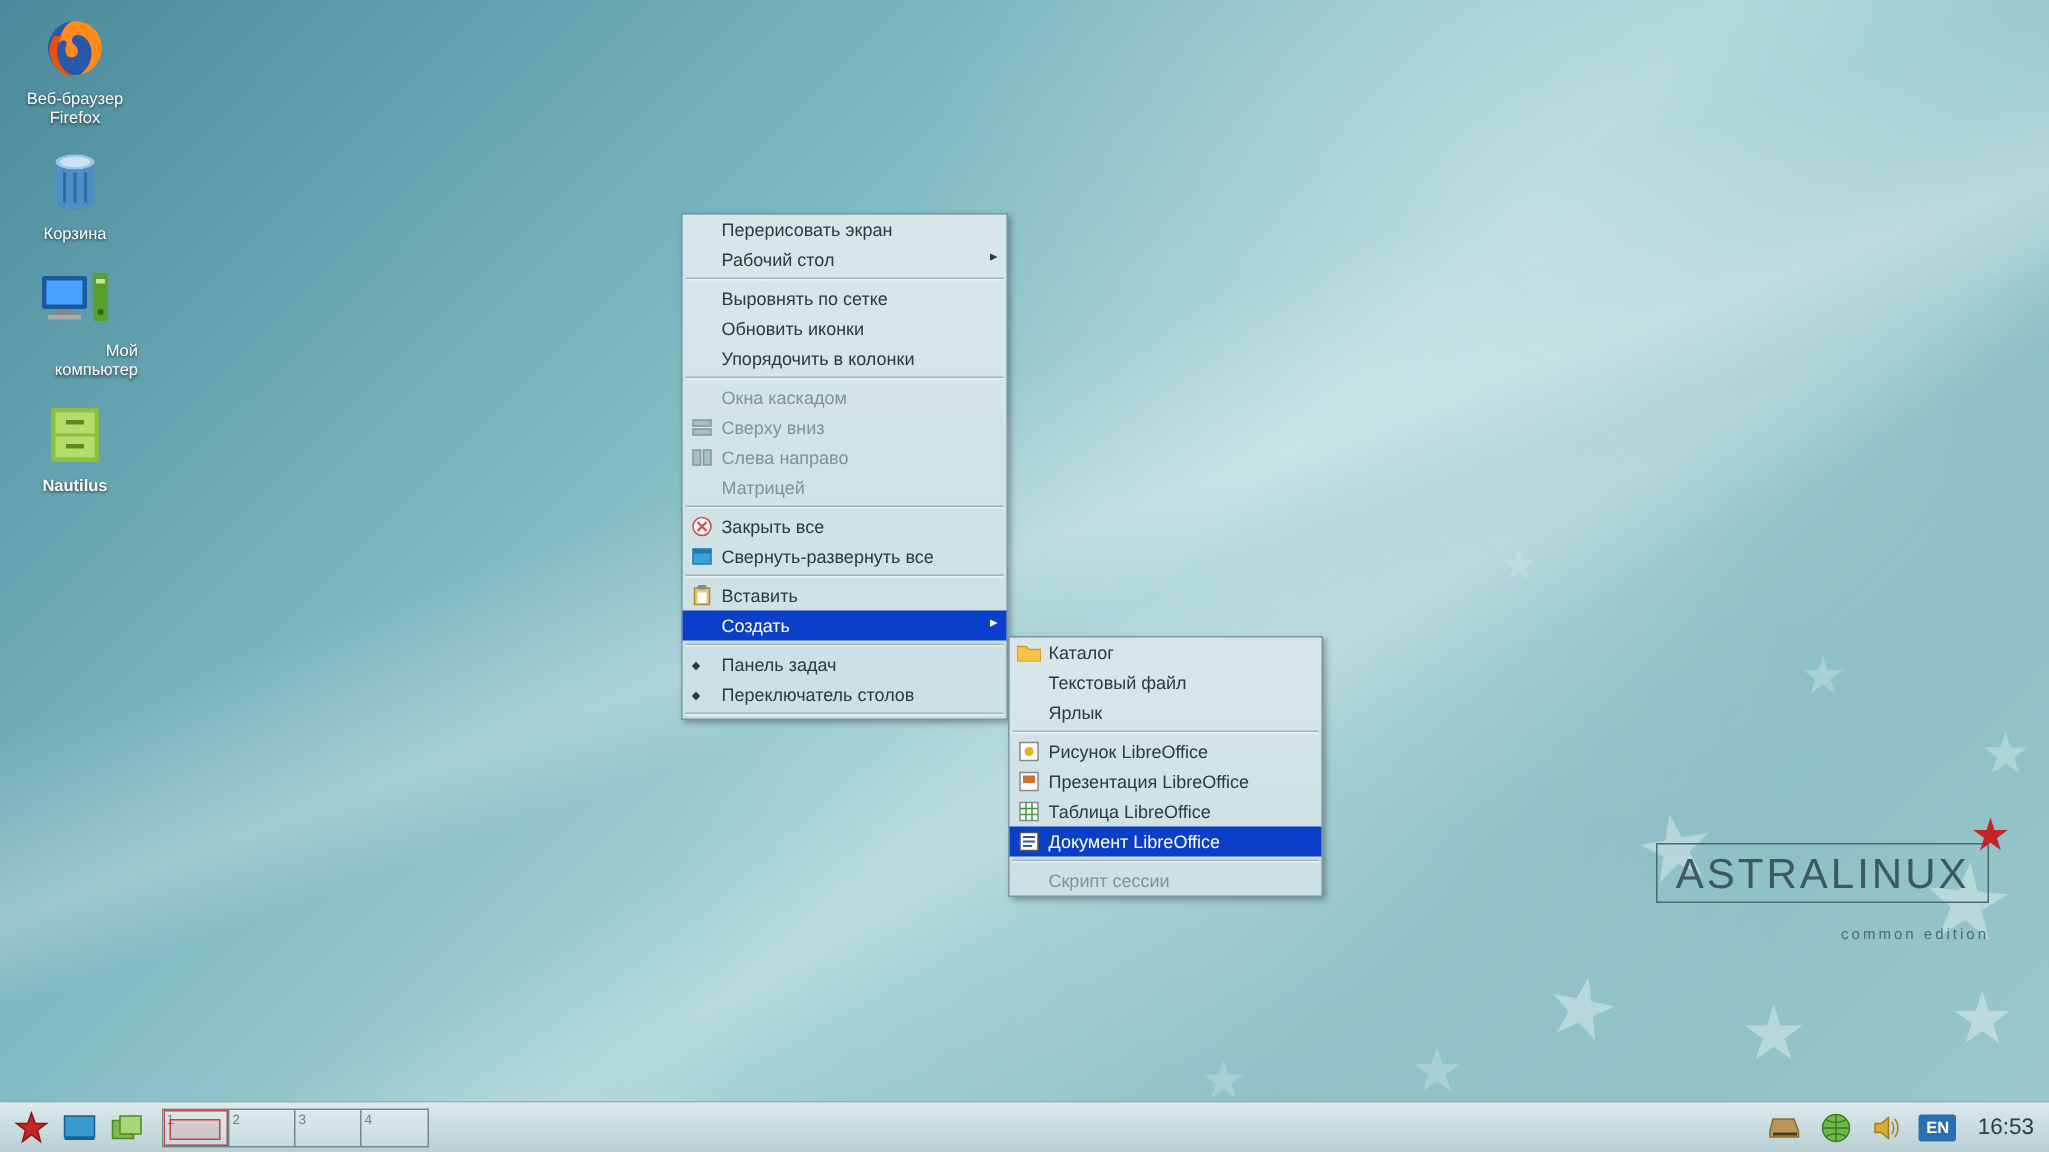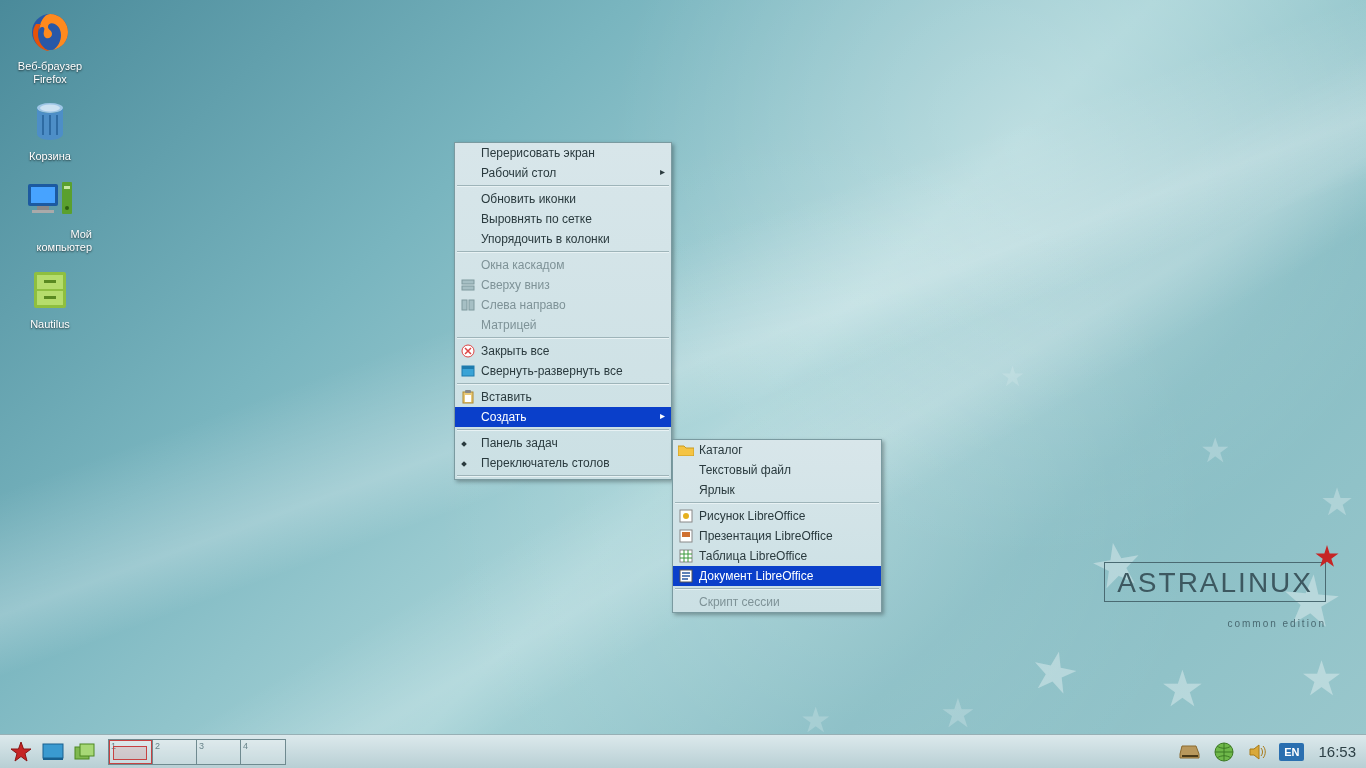--- a/index.html
+++ b/index.html
@@ -135,21 +135,21 @@
           <rect x="6" y="30" width="22" height="3" fill="#aaa"></rect>
           <rect x="36" y="2" width="10" height="32" rx="1" fill="#5aa02e"></rect>
           <rect x="38" y="6" width="6" height="3" fill="#c7e7a1"></rect>
           <circle cx="41" cy="28" r="2" fill="#2d6010"></circle>
         </svg>
     </div>
     <div class="label" style="white-space:pre-line;text-align:right;">Мой
 компьютер</div>
   </div>
 
-  <div class="desk-icon" style="top:266px; left:8px;">
+  <div class="desk-icon" style="top:266px; left:8px;font-weight:bold;">
     <div class="glyph">
       <svg width="40" height="44" viewBox="0 0 40 44">
           <rect x="4" y="4" width="32" height="36" rx="2" fill="#8fbf3f"></rect>
           <rect x="7" y="7" width="26" height="14" fill="#b6dd6c"></rect>
           <rect x="7" y="23" width="26" height="14" fill="#b6dd6c"></rect>
           <rect x="14" y="12" width="12" height="3" fill="#5a8a20"></rect>
           <rect x="14" y="28" width="12" height="3" fill="#5a8a20"></rect>
         </svg>
     </div>
     <div class="label">Nautilus</div>
@@ -166,25 +166,25 @@
         <span>Перерисовать экран</span>
       </div>
     <div class="item">
         <span class="icon-slot"></span>
         <span>Рабочий стол</span>
         <span class="arrow">▸</span>
       </div>
     <div class="sep"></div>
     <div class="item">
         <span class="icon-slot"></span>
+        <span>Выровнять по сетке</span>
+      </div>
+    <div class="item">
+        <span class="icon-slot"></span>
         <span>Обновить иконки</span>
-      </div>
-    <div class="item">
-        <span class="icon-slot"></span>
-        <span>Выровнять по сетке</span>
       </div>
     <div class="item">
         <span class="icon-slot"></span>
         <span>Упорядочить в колонки</span>
       </div>
     <div class="sep"></div>
     <div class="item disabled">
         <span class="icon-slot"></span>
         <span>Окна каскадом</span>
       </div>
@@ -250,21 +250,21 @@
         <span class="icon-slot"></span>
         <span>Панель задач</span>
       </div>
     <div class="item checked">
         <span class="icon-slot"></span>
         <span>Переключатель столов</span>
       </div>
     <div class="sep"></div>
   </div>
 
-  <div class="menu submenu" style="top:424px; left:672px; width:204px;margin-top:15px;">
+  <div class="menu submenu" style="top:424px; left:672px; width:204px;">
     <div class="item">
         <span class="icon-slot">
           <svg width="16" height="12">
             <path d="M0 2h6l2 2h8v8H0z" fill="#f5c444" stroke="#c99a20"></path>
           </svg>
         </span>
         <span>Каталог</span>
       </div>
     <div class="item">
         <span class="icon-slot"></span>

